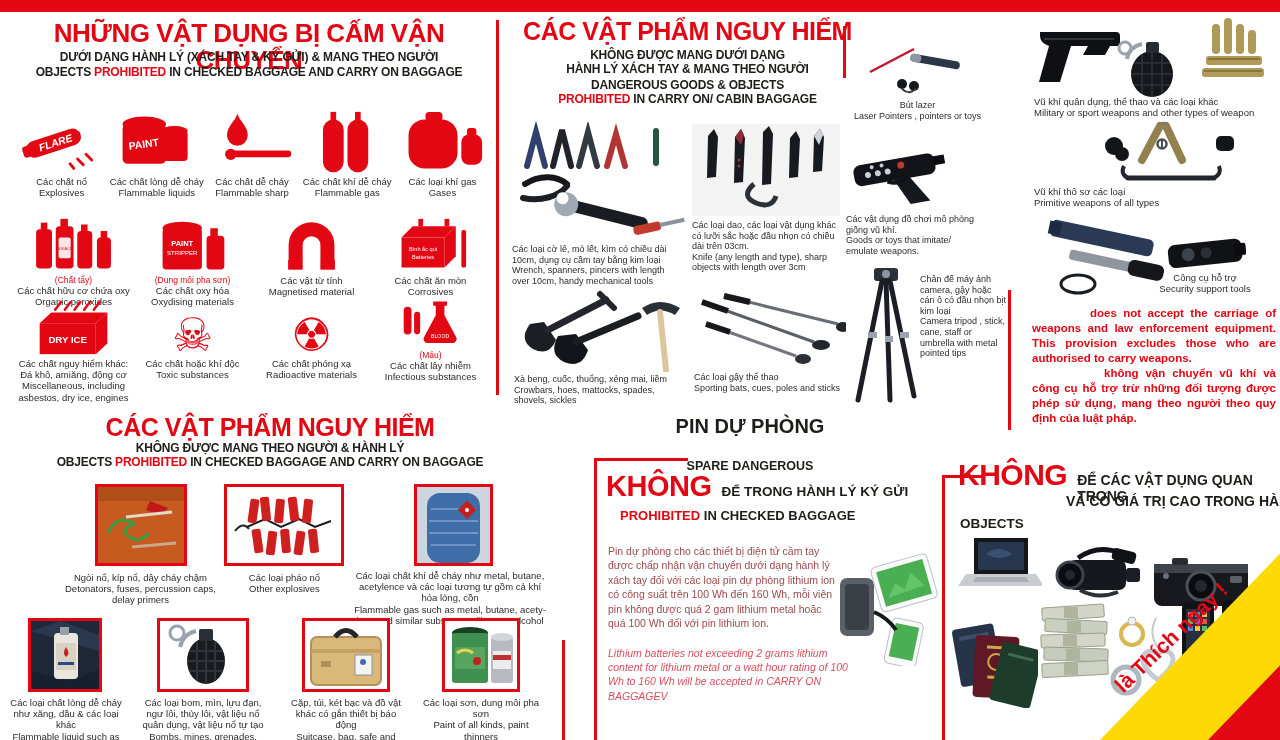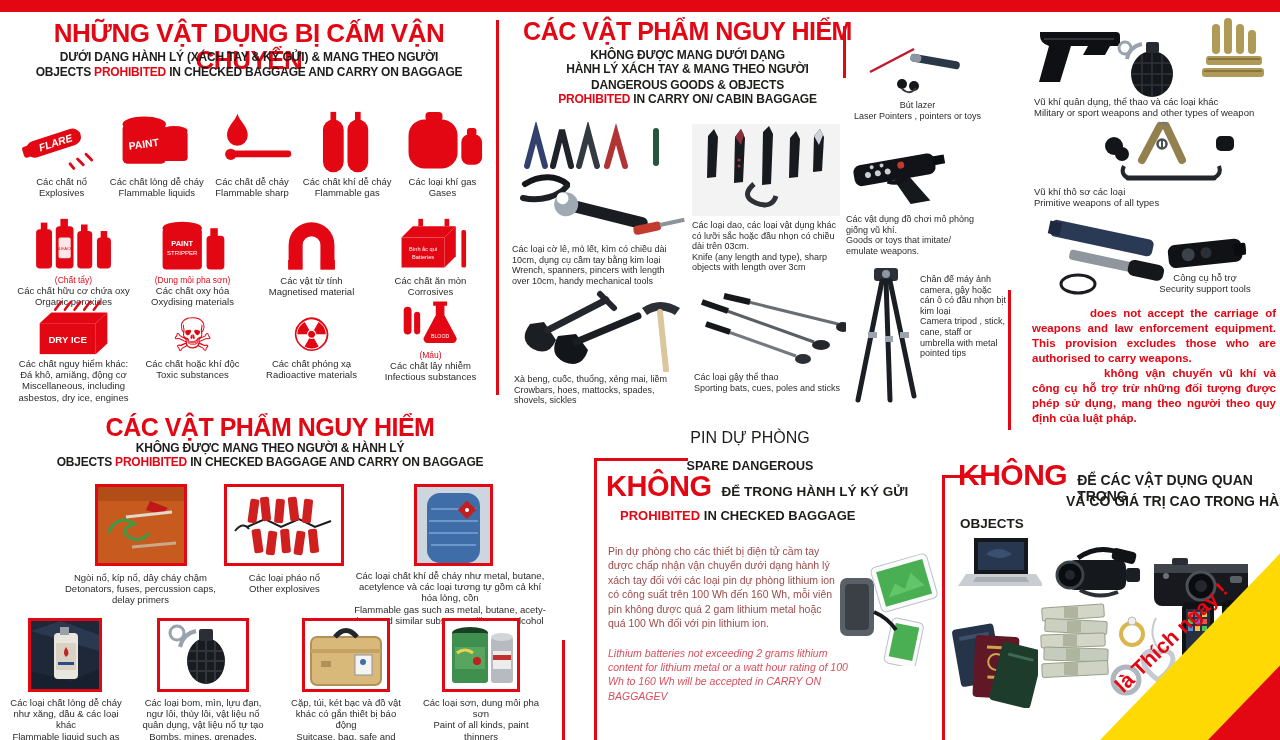--- a/index.html
+++ b/index.html
@@ -637,21 +637,21 @@
     <rect x="48" y="34" width="18" height="5" fill="#c03030"></rect>
   </svg>
 </div>
 <div class="abs cap ctr" style="left:420px;top:697px;width:122px">
     <span class="vi">Các loại sơn, dung môi pha sơn</span>
     <span class="en">Paint of all kinds, paint thinners</span>
   </div>
 
 <div class="abs bar" style="left:562px;top:640px;width:3px;height:100px"></div>
 
-<div class="abs ctr" style="left:630px;top:429px;width:240px;font-weight:normal;font-size:16px">PIN DỰ PHÒNG</div>
+<div class="abs ctr" style="left:630px;top:415px;width:240px;font-weight:bold;font-size:20px">PIN DỰ PHÒNG</div>
 <div class="abs ctr" style="left:630px;top:459px;width:240px;font-weight:bold;font-size:12.5px">SPARE DANGEROUS</div>
 <div class="abs bar" style="left:594px;top:458px;width:94px;height:3px"></div>
 <div class="abs bar" style="left:594px;top:458px;width:3px;height:282px"></div>
 <div class="abs khong-row" style="left:606px;top:470px">
   <span class="red" style="font-size:29px;font-weight:bold;letter-spacing:-0.5px">KHÔNG</span>
   <span style="font-size:13.5px;font-weight:bold;margin-left:10px">ĐỂ TRONG HÀNH LÝ KÝ GỬI</span>
 </div>
 <div class="abs" style="left:620px;top:508px;font-size:13px;font-weight:bold">
   <span class="red">PROHIBITED</span> <span>IN CHECKED BAGGAGE</span>
 </div>

